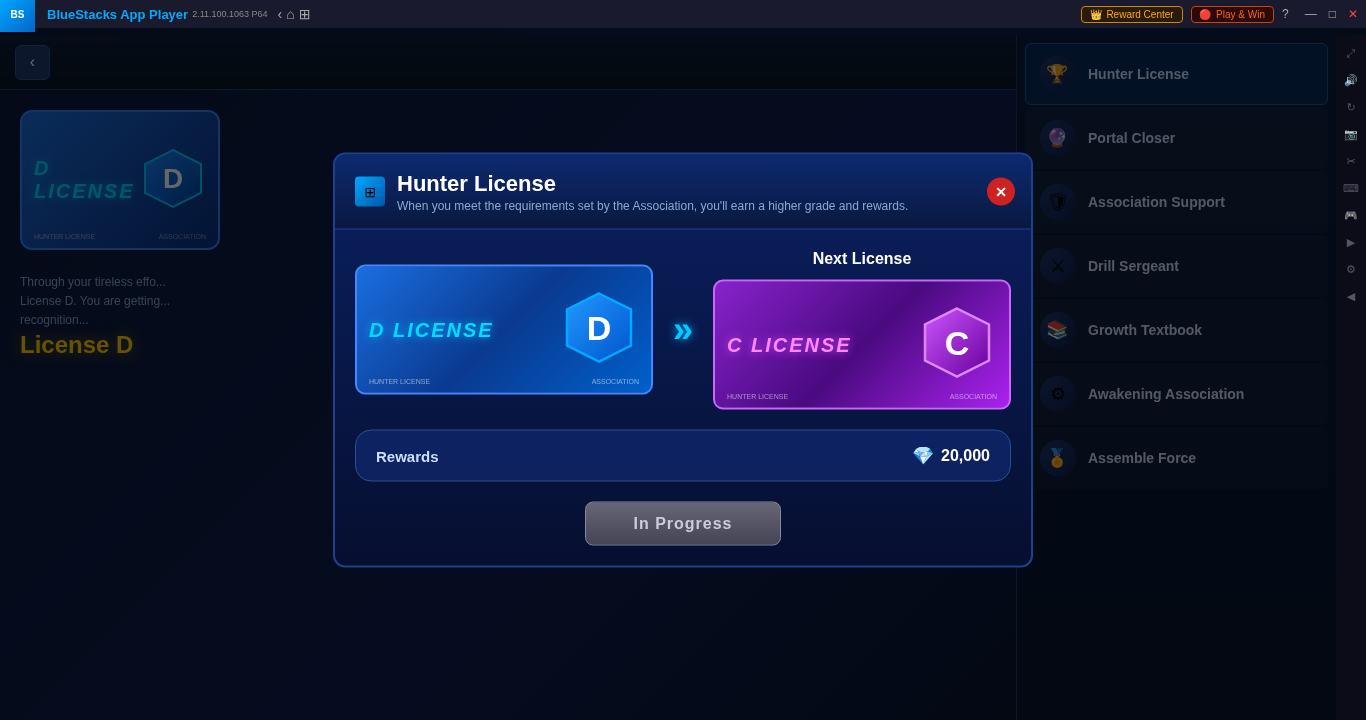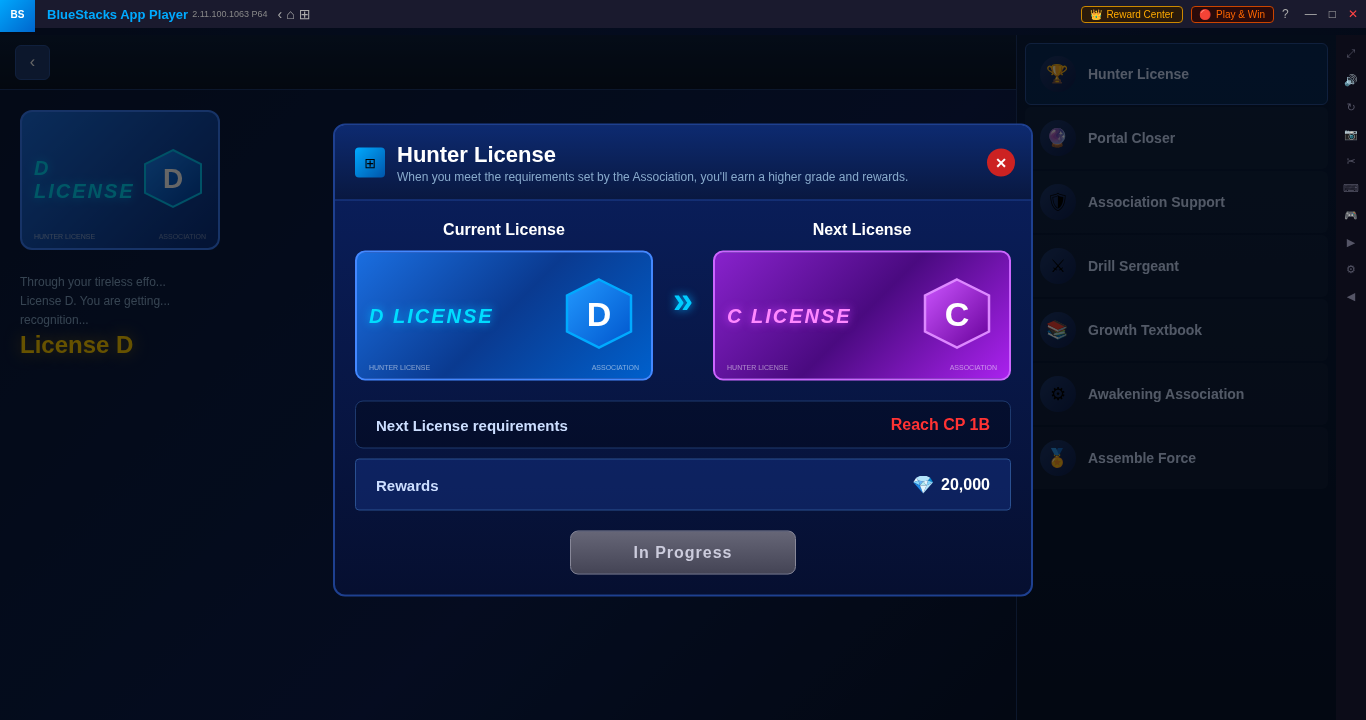--- a/index.html
+++ b/index.html
@@ -345,21 +345,21 @@
     }
     .req-value {
       color: #ff3333;
       font-size: 16px;
       font-weight: bold;
     }
 
     .rewards-row {
       background: rgba(30,70,180,0.3);
       border: 1px solid #2a5090;
-      border-radius: 4px;
+      border-radius: 16px;
       padding: 14px 20px;
       display: flex;
       align-items: center;
       justify-content: space-between;
       margin-bottom: 20px;
     }
     .rewards-label {
       color: #ccdeff;
       font-size: 15px;
       font-weight: 600;
@@ -372,21 +372,21 @@
       align-items: center;
       gap: 6px;
     }
     .diamond-icon {
       color: #4488ff;
       font-size: 18px;
     }
 
     .in-progress-btn {
       display: block;
-      width: 226px;
+      width: 196px;
       margin: 0 auto;
       background: linear-gradient(180deg, #666677 0%, #444455 100%);
       border: 1px solid #888899;
       border-radius: 8px;
       padding: 12px 30px;
       color: #ccccdd;
       font-size: 16px;
       font-weight: bold;
       text-align: center;
       cursor: pointer;
@@ -545,21 +545,20 @@
       <div class="modal-subtitle">When you meet the requirements set by the Association, you'll earn a higher grade and rewards.</div>
     </div>
     <div class="modal-close">✕</div>
   </div>
 
   <div class="modal-body">
 
     <div class="license-compare">
 
       <div class="license-section">
-        <div class="license-section-title">Current License</div>
         <div class="license-card-modal current">
           <div class="license-text-badge">
             <span class="license-badge-text">D LICENSE</span>
           </div>
           <div>
             <svg width="80" height="80" viewBox="0 0 80 80">
               <defs>
                 <linearGradient id="hexCurrGrad" x1="0%" y1="0%" x2="100%" y2="100%">
                   <stop offset="0%" style="stop-color:#2299ff"></stop>
                   <stop offset="100%" style="stop-color:#0055cc"></stop>
@@ -597,24 +596,20 @@
             </svg>
           </div>
           <div class="card-bottom-labels">
             <span class="card-bottom-label">HUNTER LICENSE</span>
             <span class="card-bottom-label">ASSOCIATION</span>
           </div>
         </div>
       </div>
     </div>
 
-    <div class="requirements-row">
-      <span class="req-label">Next License requirements</span>
-      <span class="req-value">Reach CP 1B</span>
-    </div>
 
     <div class="rewards-row">
       <span class="rewards-label">Rewards</span>
       <div class="rewards-value">
         <span class="diamond-icon">💎</span>
         <span>20,000</span>
       </div>
     </div>
 
     <button class="in-progress-btn">In Progress</button>

